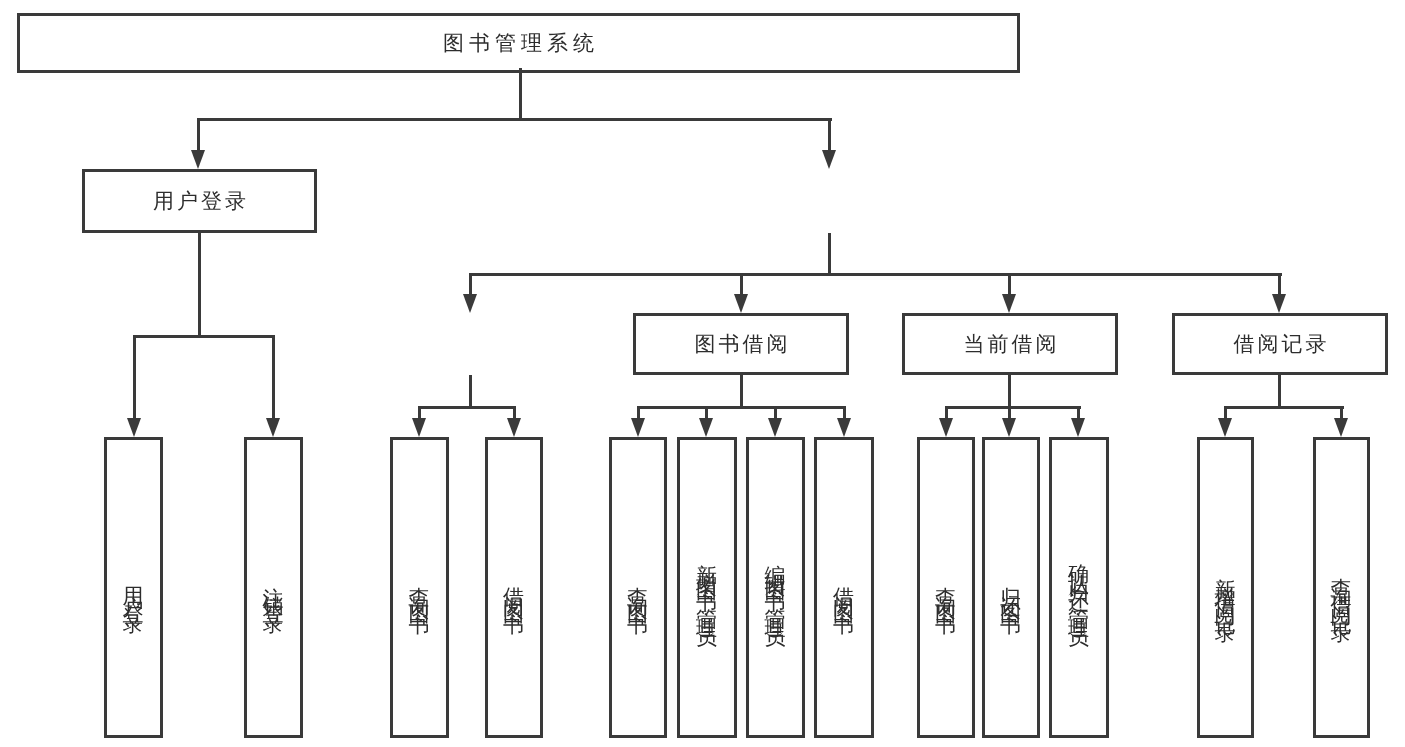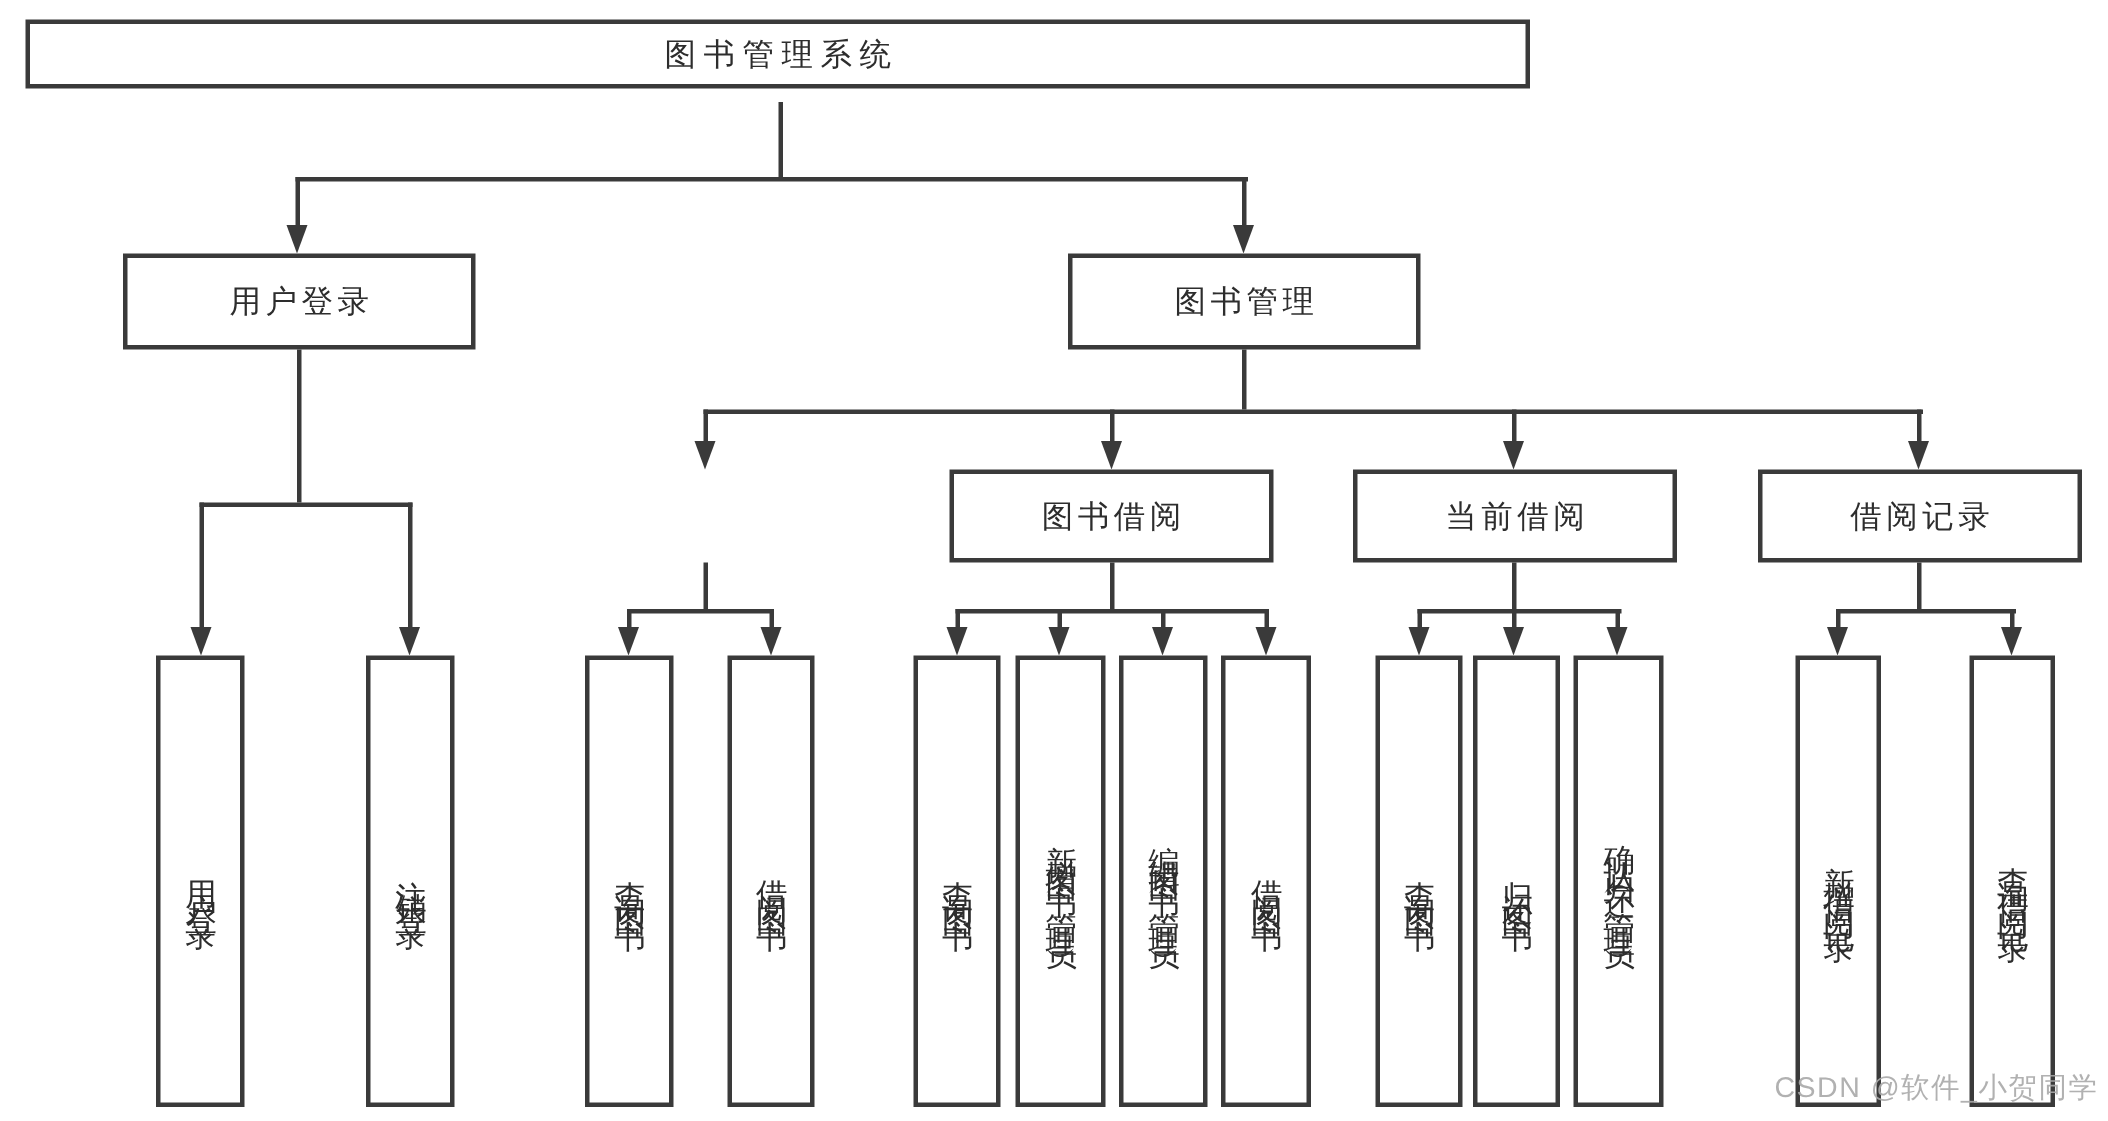--- a/index.html
+++ b/index.html
@@ -67,31 +67,30 @@
     opacity: 0.9;
     white-space: nowrap;
     z-index: 10;
   }
 </style>
 </head>
 <body>
 
 <div id="stage">
 
-  <div class="box hbox rootbox" style="left:17px; top:13px; width:1003px; height:46px;">图书管理系统</div>
+  <div class="box hbox rootbox" style="left:17px; top:13px; width:1003px; height:60px;">图书管理系统</div>
 
   <div class="vline" style="left:519px; top:68px; height:51px;"></div>
   <div class="hline" style="left:197px; top:118px; width:635px;"></div>
   <div class="vline" style="left:197px; top:118px; height:34px;"></div>
   <div class="arrow" style="left:191px; top:150px;"></div>
   <div class="vline" style="left:828px; top:118px; height:34px;"></div>
   <div class="arrow" style="left:822px; top:150px;"></div>
 
   <div class="box hbox" style="left:82px; top:169px; width:235px; height:64px;">用户登录</div>
-  <div class="box hbox" style="left:712px; top:169px; width:235px; height:64px;">图书管理</div>
 
   <div class="vline" style="left:198px; top:233px; height:102px;"></div>
   <div class="hline" style="left:133px; top:335px; width:142px;"></div>
   <div class="vline" style="left:133px; top:335px; height:84px;"></div>
   <div class="arrow" style="left:127px; top:418px;"></div>
   <div class="vline" style="left:272px; top:335px; height:84px;"></div>
   <div class="arrow" style="left:266px; top:418px;"></div>
 
   <div class="vline" style="left:828px; top:233px; height:40px;"></div>
   <div class="hline" style="left:469px; top:273px; width:813px;"></div>
@@ -153,15 +152,14 @@
   <div class="box vbox" style="left:746px; top:437px; width:59px; height:301px;">编辑图书（管理员）</div>
   <div class="box vbox" style="left:814px; top:437px; width:60px; height:301px;">借阅图书</div>
 
   <div class="box vbox" style="left:917px; top:437px; width:58px; height:301px;">查询图书</div>
   <div class="box vbox" style="left:982px; top:437px; width:58px; height:301px;">归还图书</div>
   <div class="box vbox" style="left:1049px; top:437px; width:60px; height:301px;">确认归还（管理员）</div>
 
   <div class="box vbox" style="left:1197px; top:437px; width:57px; height:301px;">新增借阅记录</div>
   <div class="box vbox" style="left:1313px; top:437px; width:57px; height:301px;">查询借阅记录</div>
 
-  <div class="watermark">CSDN @软件_小贺同学</div>
 
 </div>
 
 </body></html>

